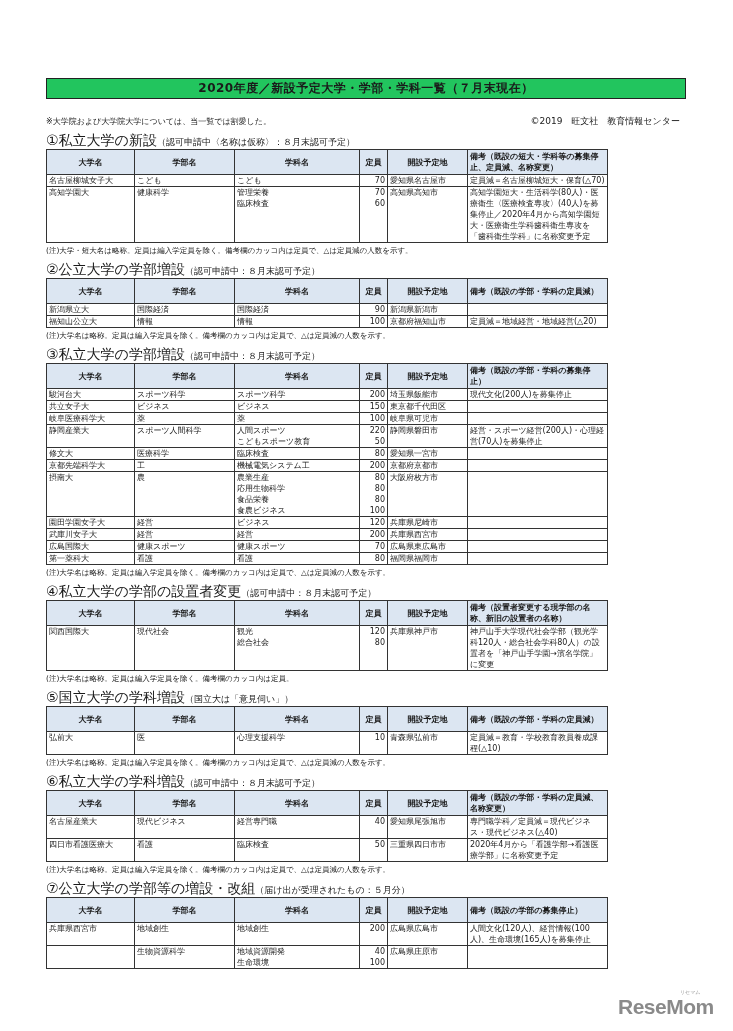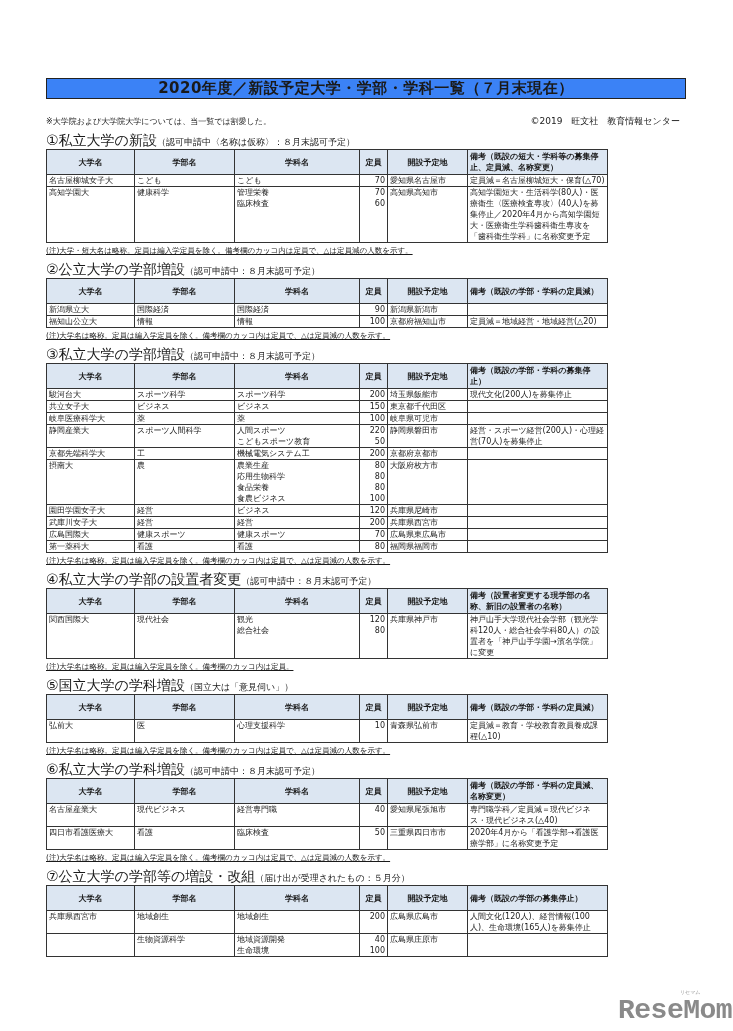--- a/index.html
+++ b/index.html
@@ -1,35 +1,35 @@
 <!DOCTYPE html>
 <html><head>
 <meta charset="utf-8">
 <style>
   html, body { margin: 0; padding: 0; background: #ffffff; }
   body { width: 733px; height: 1031px; position: relative; overflow: hidden;
          font-family: "DejaVu Sans", sans-serif; color: #1a1a1a; }
   .page { position: absolute; left: 46px; top: 78px; width: 640px; }
-  .title-bar { border: 1.5px solid #222; background: #3b82f6; height: 19px;
-               text-align: center; font-weight: bold; font-size: 15px; line-height: 19px; letter-spacing: 0.5px; }
+  .title-bar { border: 1.5px solid #222; background: #22c55e; height: 19px;
+               text-align: center; font-weight: bold; font-size: 12px; line-height: 19px; letter-spacing: 0.5px; }
   .subline { display: flex; justify-content: space-between; font-size: 8px; height: 13px; line-height: 13px; margin-top: 16px; }
   .subline .copy { font-size: 9px; padding-right: 6px; }
   .sec-title { font-size: 14px; height: 17px; line-height: 17px; margin-top: 4px; white-space: nowrap; }
   .sec-title .sub { font-size: 9px; margin-top: 8px; }
   table { border-collapse: collapse; width: 562px; table-layout: fixed; border: 1.5px solid #222; }
   th, td { border: 1px solid #333; font-size: 8px; padding: 0 2px; vertical-align: top; line-height: 11px; }
   th { background: #dce6f2; font-weight: bold; text-align: center; vertical-align: middle; height: 24px; }
   th.note-h { text-align: left; }
   td.num { text-align: right; }
   .c1 { width: 88px; } .c2 { width: 100px; } .c3 { width: 125px; }
   .c4 { width: 28px; } .c5 { width: 80px; } .c6 { width: auto; }
-  .foot { font-size: 7.5px; height: 13px; line-height: 13px; margin-top: 1px; text-decoration: underline; }
+  .foot { font-size: 7.5px; height: 13px; line-height: 13px; margin-top: 1px; }
   .stack div { height: 11px; }
-  .logo { position: absolute; left: 618px; top: 995px; font-size: 28px; font-weight: bold;
-          color: #8a8a8a; font-family: Liberation Mono, monospace; letter-spacing: -0.5px; }
+  .logo { position: absolute; left: 618px; top: 995px; font-size: 21px; font-weight: bold;
+          color: #8a8a8a; font-family: Liberation Sans, sans-serif; letter-spacing: -0.5px; }
   .logo-kana { position: absolute; left: 680px; top: 989px; font-size: 5px; color: #999; }
 </style>
 </head>
 <body>
 
 <div class="page">
   <div class="title-bar">2020年度／新設予定大学・学部・学科一覧（７月末現在）</div>
   <div class="subline">
     <span>※大学院および大学院大学については、当一覧では割愛した。</span>
     <span class="copy">©2019　旺文社　教育情報センター</span>
@@ -192,20 +192,32 @@
               <div>こどもスポーツ教育</div>
             </td>
       <td class="num stack">
               <div>220</div>
               <div>50</div>
             </td>
       <td>静岡県磐田市</td>
       <td>経営・スポーツ経営(200人)・心理経営(70人)を募集停止</td>
     </tr>
           <tr>
+      <td>修文大</td>
+      <td>医療科学</td>
+      <td class="stack">
+              <div>臨床検査</div>
+            </td>
+      <td class="num stack">
+              <div>80</div>
+            </td>
+      <td>愛知県一宮市</td>
+      <td></td>
+    </tr>
+          <tr>
       <td>京都先端科学大</td>
       <td>工</td>
       <td class="stack">
               <div>機械電気システム工</div>
             </td>
       <td class="num stack">
               <div>200</div>
             </td>
       <td>京都府京都市</td>
       <td></td>

